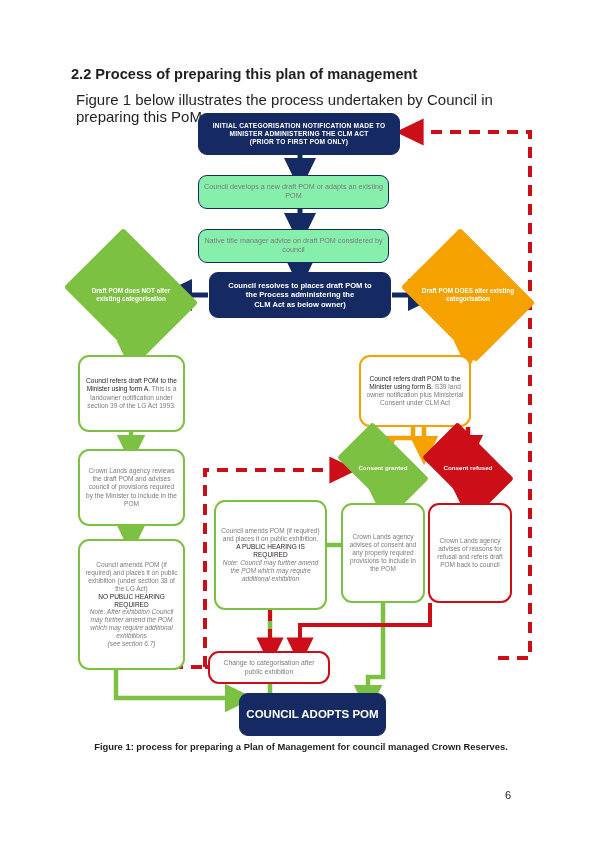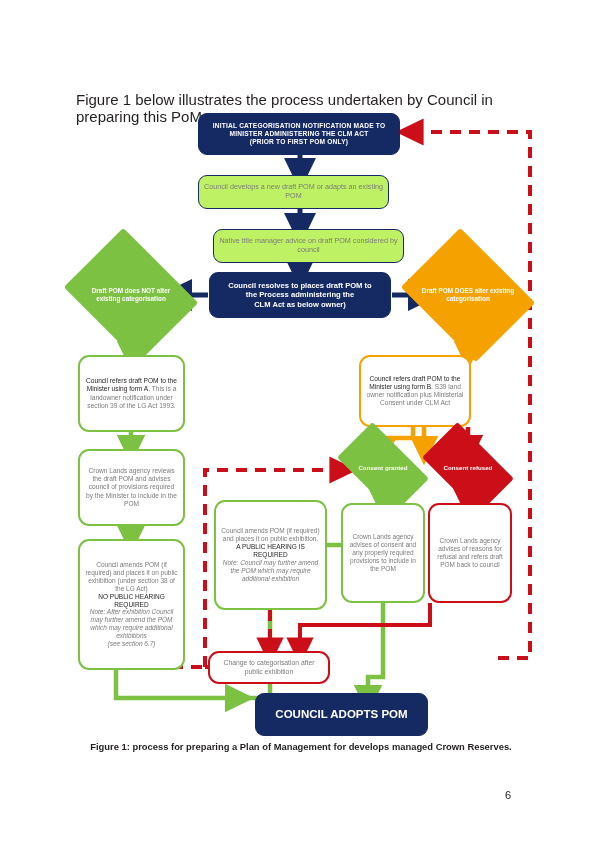--- a/index.html
+++ b/index.html
@@ -32,21 +32,21 @@
   #chart{position:absolute;left:0;top:105px;width:599px;height:630px;}
   #chart svg{position:absolute;left:0;top:0;width:599px;height:630px;}
 
   .node{position:absolute;box-sizing:border-box;display:flex;
         align-items:center;justify-content:center;text-align:center;}
   .node .txt{width:100%;padding:0 5px;line-height:1.22;}
 
   
   .navy-fill{background:#152a63;border:1.6px solid #152a63;border-radius:9px;color:#ffffff;}
   
-  .navy-outline{background:#bef264;border:1.8px solid #152a63;border-radius:9px;color:#7b7b7b;}
+  .navy-outline{background:#86efac;border:1.8px solid #152a63;border-radius:9px;color:#7b7b7b;}
   
   .green-outline{background:#ffffff;border:2.2px solid #7cc142;border-radius:11px;color:#7b7b7b;}
   
   .orange-outline{background:#ffffff;border:2.2px solid #f5a200;border-radius:11px;color:#7b7b7b;}
   
   .red-outline{background:#ffffff;border:2.4px solid #cc0e19;border-radius:11px;color:#7b7b7b;}
 
   .t-white-bold{color:#ffffff;font-weight:bold;}
 
   
@@ -58,20 +58,21 @@
   .orange-d .shape{background:#f5a200;}
   .red-d .shape{background:#cc0e19;}
 
   .clip{overflow:hidden;}
 </style>
 </head>
 <body>
 
 <div id="page">
 
+  <div class="heading">2.2 Process of preparing this plan of management</div>
   <div class="intro">Figure 1 below illustrates the process undertaken by Council in preparing this PoM.</div>
 
   <div id="chart">
 
     <svg viewBox="0 0 599 630">
       <defs>
         <marker id="mNavy" markerWidth="7" markerHeight="7" refX="3.2" refY="3.2" orient="auto">
           <path d="M0,0 L6.6,3.2 L0,6.4 z" fill="#152a63"></path>
         </marker>
         <marker id="mGreen" markerWidth="7" markerHeight="7" refX="3.2" refY="3.2" orient="auto">
@@ -131,21 +132,21 @@
         <div>INITIAL CATEGORISATION NOTIFICATION MADE TO</div>
         <div>MINISTER  ADMINISTERING THE CLM ACT</div>
         <div>(PRIOR TO FIRST POM ONLY)</div>
       </div>
     </div>
 
     <div class="node navy-outline" style="left:198px;top:70px;width:191px;height:34px;">
       <div class="txt" style="font-size:7.2px;">Council develops a new draft POM or adapts an existing POM</div>
     </div>
 
-    <div class="node navy-outline" style="left:213px;top:124px;width:191px;height:34px;">
+    <div class="node navy-outline" style="left:198px;top:124px;width:191px;height:34px;">
       <div class="txt" style="font-size:7.2px;">Native title manager advice on draft POM considered by council</div>
     </div>
 
     <div class="node navy-fill" style="left:209px;top:167px;width:182px;height:46px;">
       <div class="txt" style="font-size:7.6px;font-weight:bold;">
         <div>Council resolves to places draft POM to</div>
         <div>the Process  administering the</div>
         <div>CLM Act as below owner)</div>
       </div>
     </div>
@@ -210,22 +211,22 @@
     </div>
 
     <div class="node red-outline" style="left:428px;top:398px;width:84px;height:100px;">
       <div class="txt" style="font-size:6.5px;">Crown Lands agency advises of reasons for refusal and refers draft POM back to council</div>
     </div>
 
     <div class="node red-outline" style="left:208px;top:546px;width:122px;height:33px;">
       <div class="txt" style="font-size:6.8px;">Change to categorisation after public exhibition</div>
     </div>
 
-    <div class="node navy-fill" style="left:239px;top:588px;width:173px;height:43px;margin-left:16px;">
+    <div class="node navy-fill" style="left:239px;top:588px;width:147px;height:43px;">
       <div class="txt t-white-bold" style="font-size:11.5px;">COUNCIL ADOPTS POM</div>
     </div>
 
   </div>
 
-  <div class="caption">Figure 1: process for preparing a Plan of Management for develops managed Crown Reserves.</div>
+  <div class="caption">Figure 1: process for preparing a Plan of Management for council managed Crown Reserves.</div>
   <div class="pagenum">6</div>
 
 </div>
 
 </body></html>

